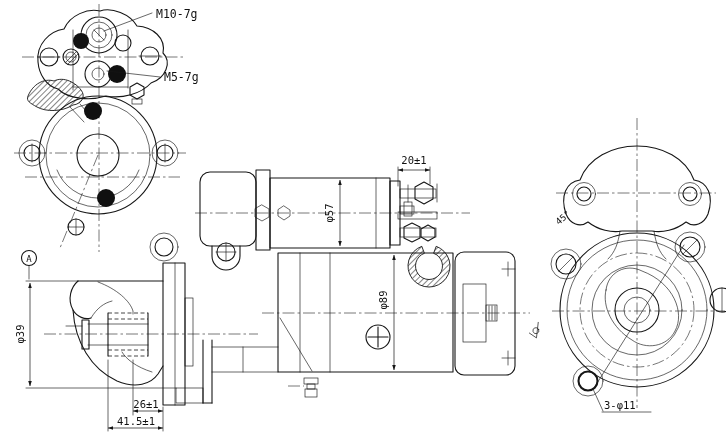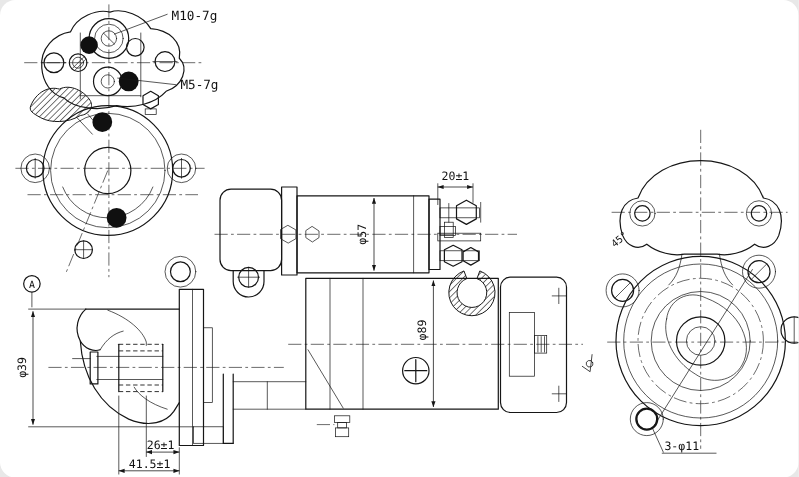--- a/index.html
+++ b/index.html
@@ -1,17 +1,17 @@
 <!DOCTYPE html>
 <html><head>
 <meta charset="utf-8">
 <style>
   html,body{margin:0;padding:0;background:#e8e8e8;}
   .sheet{position:relative;width:726px;height:434px;background:#ffffff;overflow:hidden;
-         font-family:"DejaVu Sans Mono","Liberation Mono",monospace;border-radius:14px;}
+         font-family:"DejaVu Sans Mono","Liberation Mono",monospace;}
   svg{position:absolute;left:0;top:0;}
   .ln{stroke:#161616;stroke-width:1.1;fill:none;stroke-linecap:round;stroke-linejoin:round}
   .tn{stroke:#161616;stroke-width:.65;fill:none;stroke-linecap:round}
   .cl{stroke:#2f2f2f;stroke-width:.65;fill:none;stroke-dasharray:12 3 2.5 3}
   .dsh{stroke:#161616;stroke-width:.8;fill:none;stroke-dasharray:4 2.5}
   .dim{stroke:#161616;stroke-width:.7;fill:none}
   .bold{stroke-width:2.1}
   .blk{fill:#101010;stroke:none}
   .hatchfill{fill:url(#hatch);stroke:#161616;stroke-width:.9}
   text{font-family:"DejaVu Sans Mono","Liberation Mono",monospace;font-size:10.5px;fill:#111}

